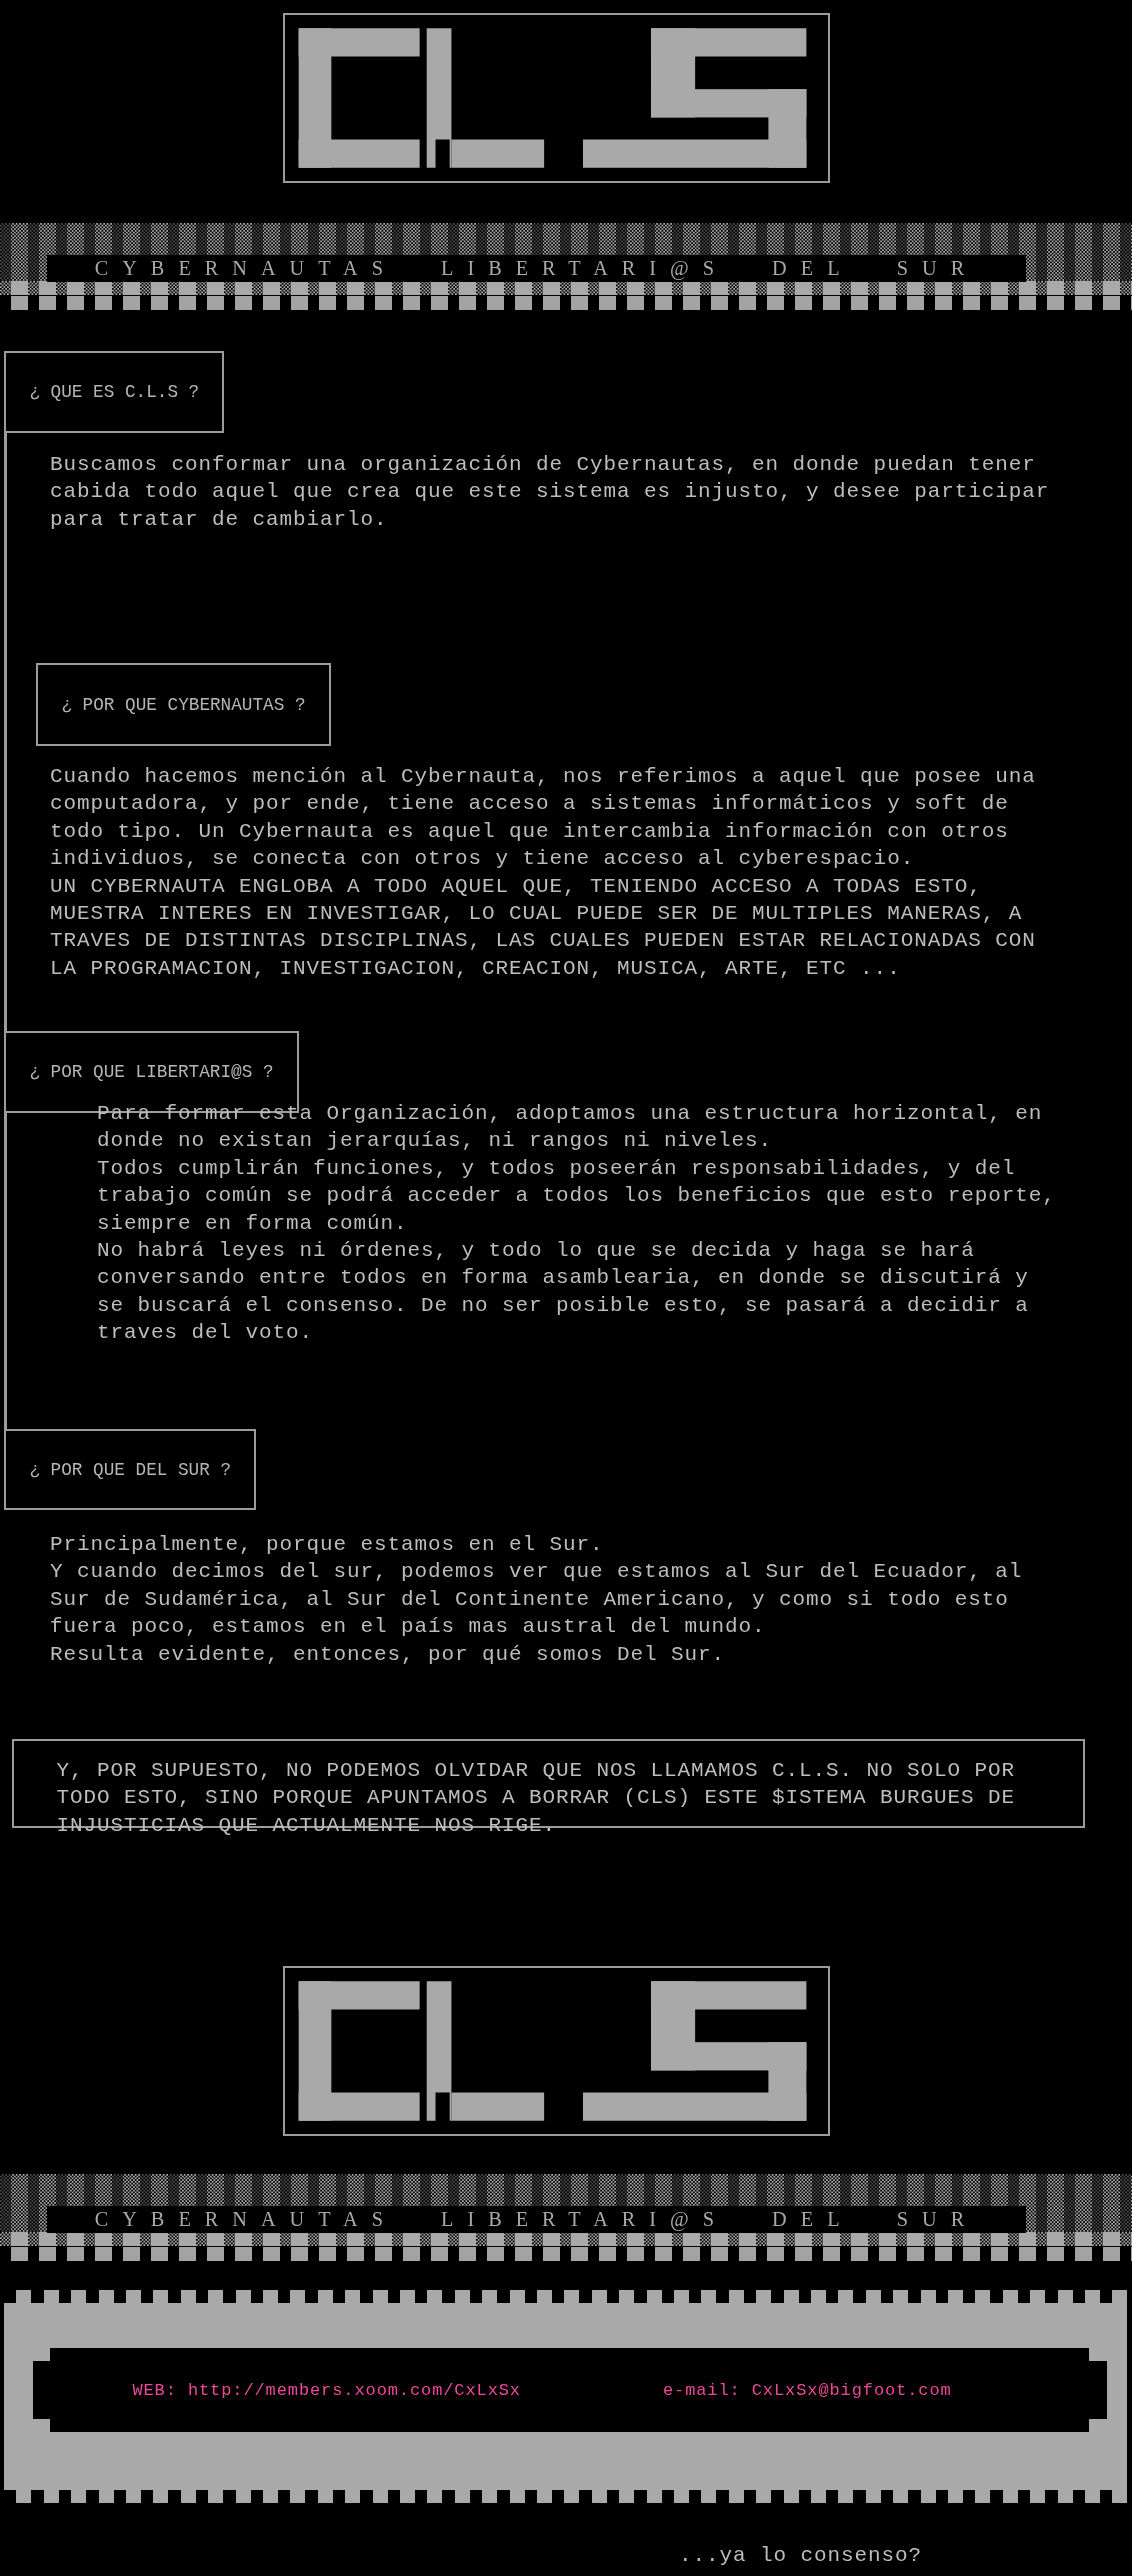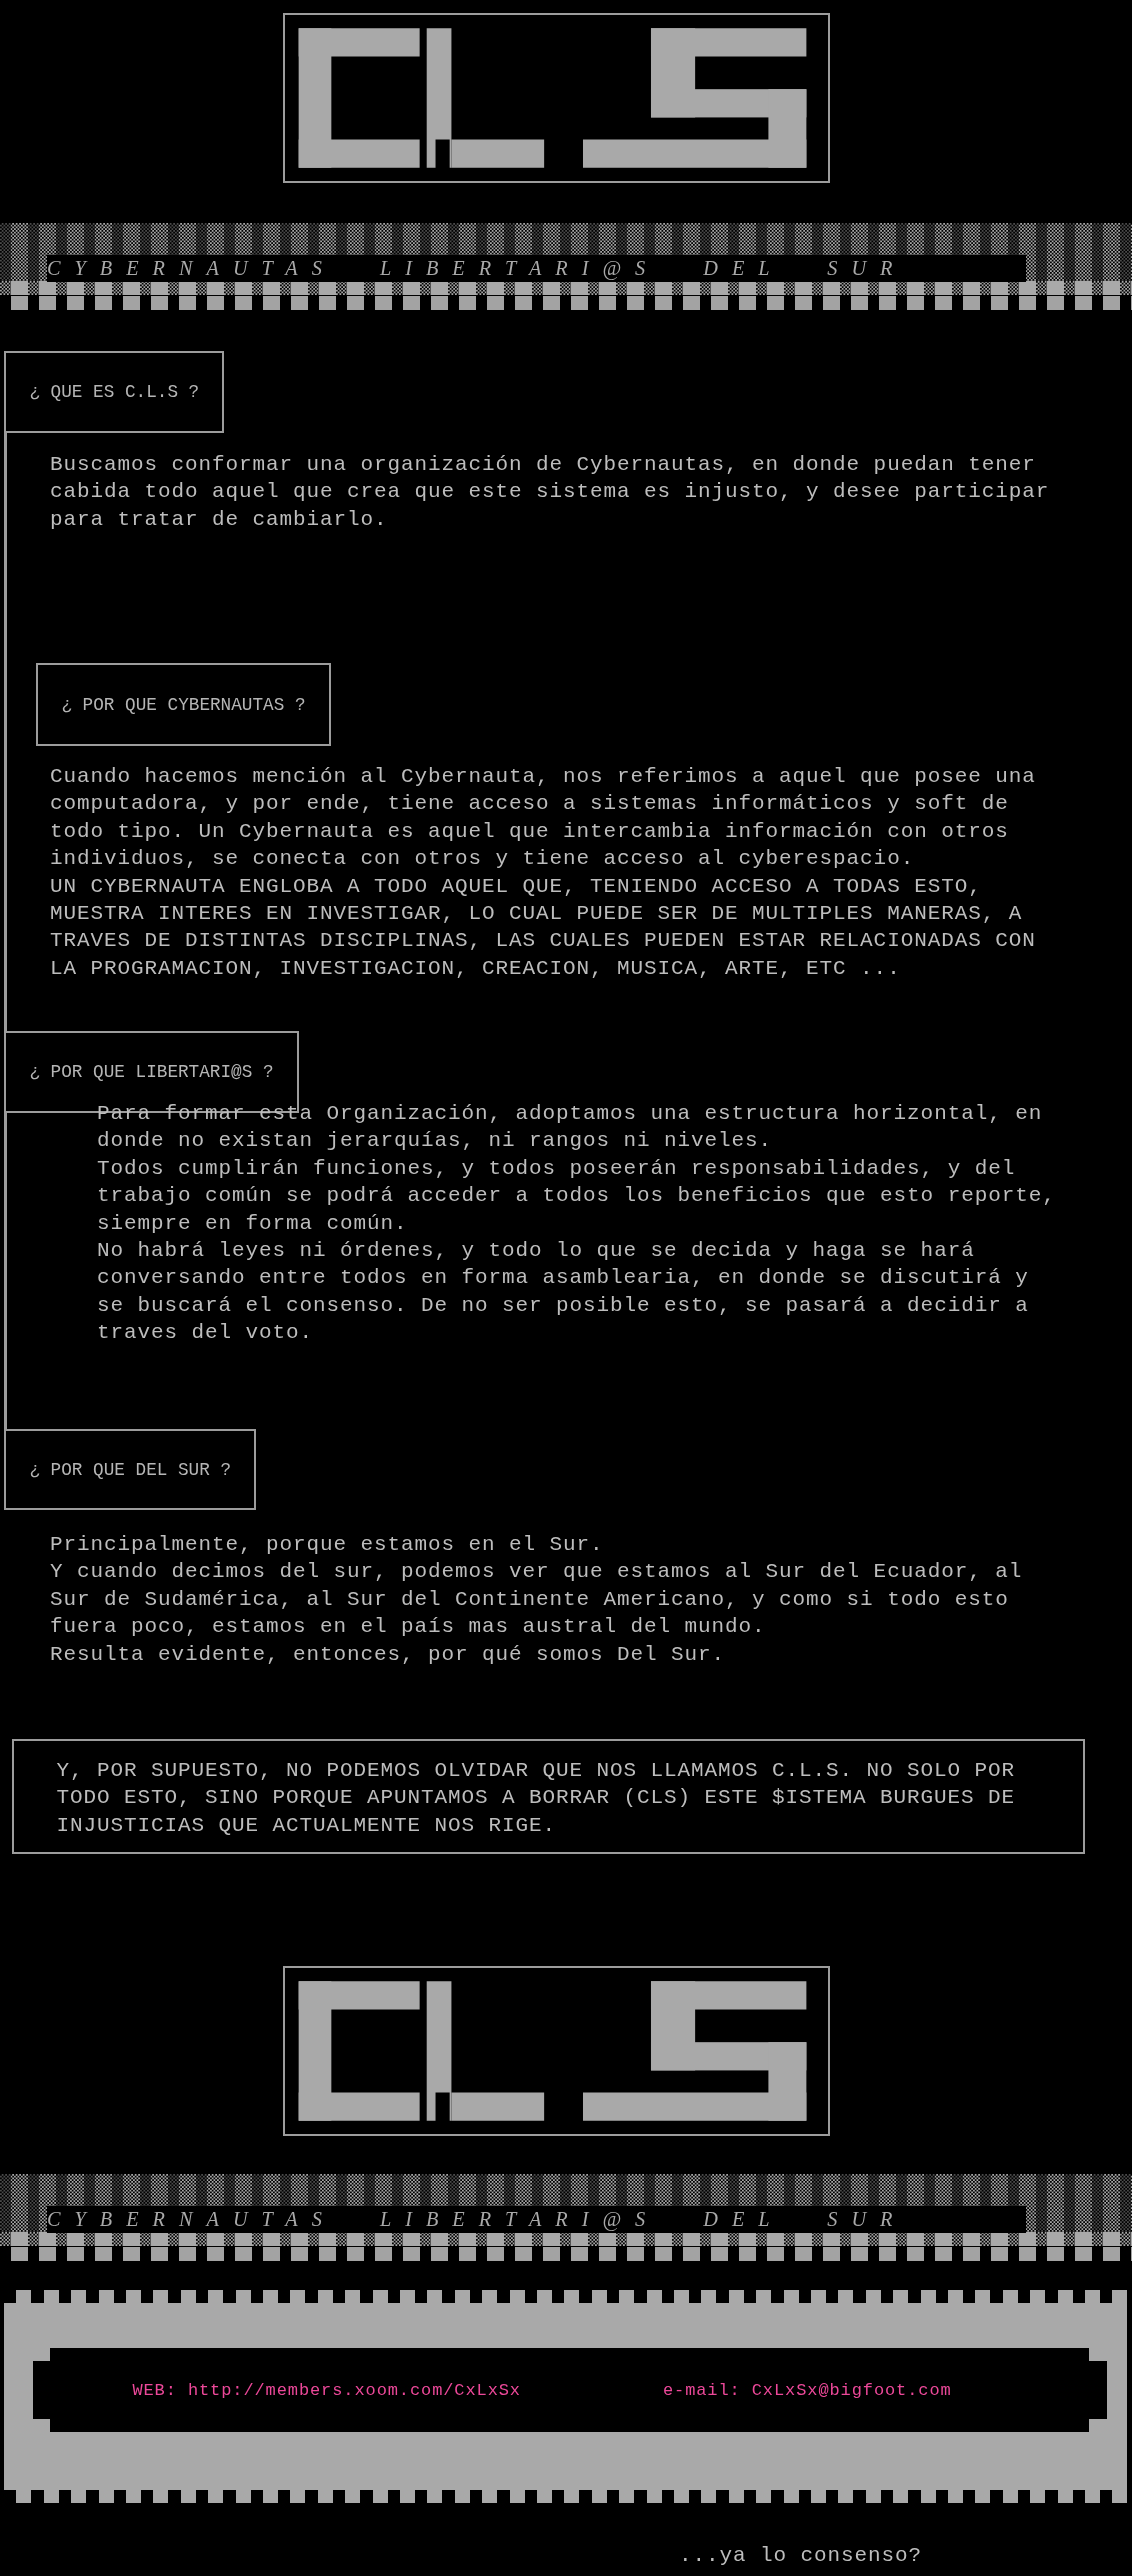--- a/index.html
+++ b/index.html
@@ -54,21 +54,21 @@
       repeating-conic-gradient(#a5a5a5 0% 25%, #000 0% 50%);
     background-size: auto, 3.5px 3.5px;
   }
   .banner .teeth {
     position: absolute; left: 0; top: 73px; width: 100%; height: 14px;
     background: repeating-linear-gradient(90deg, #000 0 10.6px, #a3a3a3 10.6px 28px);
   }
   .banner .band {
     position: absolute; left: 47px; top: 32px; width: 979px; height: 26.5px;
     background: #000;
-    display: flex; align-items: center;  font-style: italic;
+    display: flex; align-items: center; justify-content: center;
   }
   .banner .band span {
     font-family: "Liberation Serif", "DejaVu Serif", serif;
     font-size: 20.3px;
     color: #a9a9a9;
     letter-spacing: 14px;
     word-spacing: 25px;
     white-space: nowrap;
   }
   
@@ -103,21 +103,21 @@
   }
   .p1 { top: 451px; }
   .note { position: absolute; left: 104px; top: 591px; color: #bdbdbd;
           font-size: 21px; letter-spacing: 0.9px; white-space: nowrap; }
   .p2 { top: 763px; }
   .p3 { top: 1100px; margin-left: 47px; }
   .p4 { top: 1531px; }
   
   .big-box {
     position: absolute; left: 12.4px; top: 1739px;
-    width: 1073px; height: 115px;
+    width: 1073px; height: 89px;
     border: 2.7px solid #9c9c9c;
     box-sizing: border-box;
     background: #000;
   }
   .big-box .body-text {
     position: absolute; left: 42px; top: 16px; width: 991px;
   }
   
   .footer-panel {
     position: absolute; left: 4.4px; top: 2290px; width: 1123px; height: 213px;

